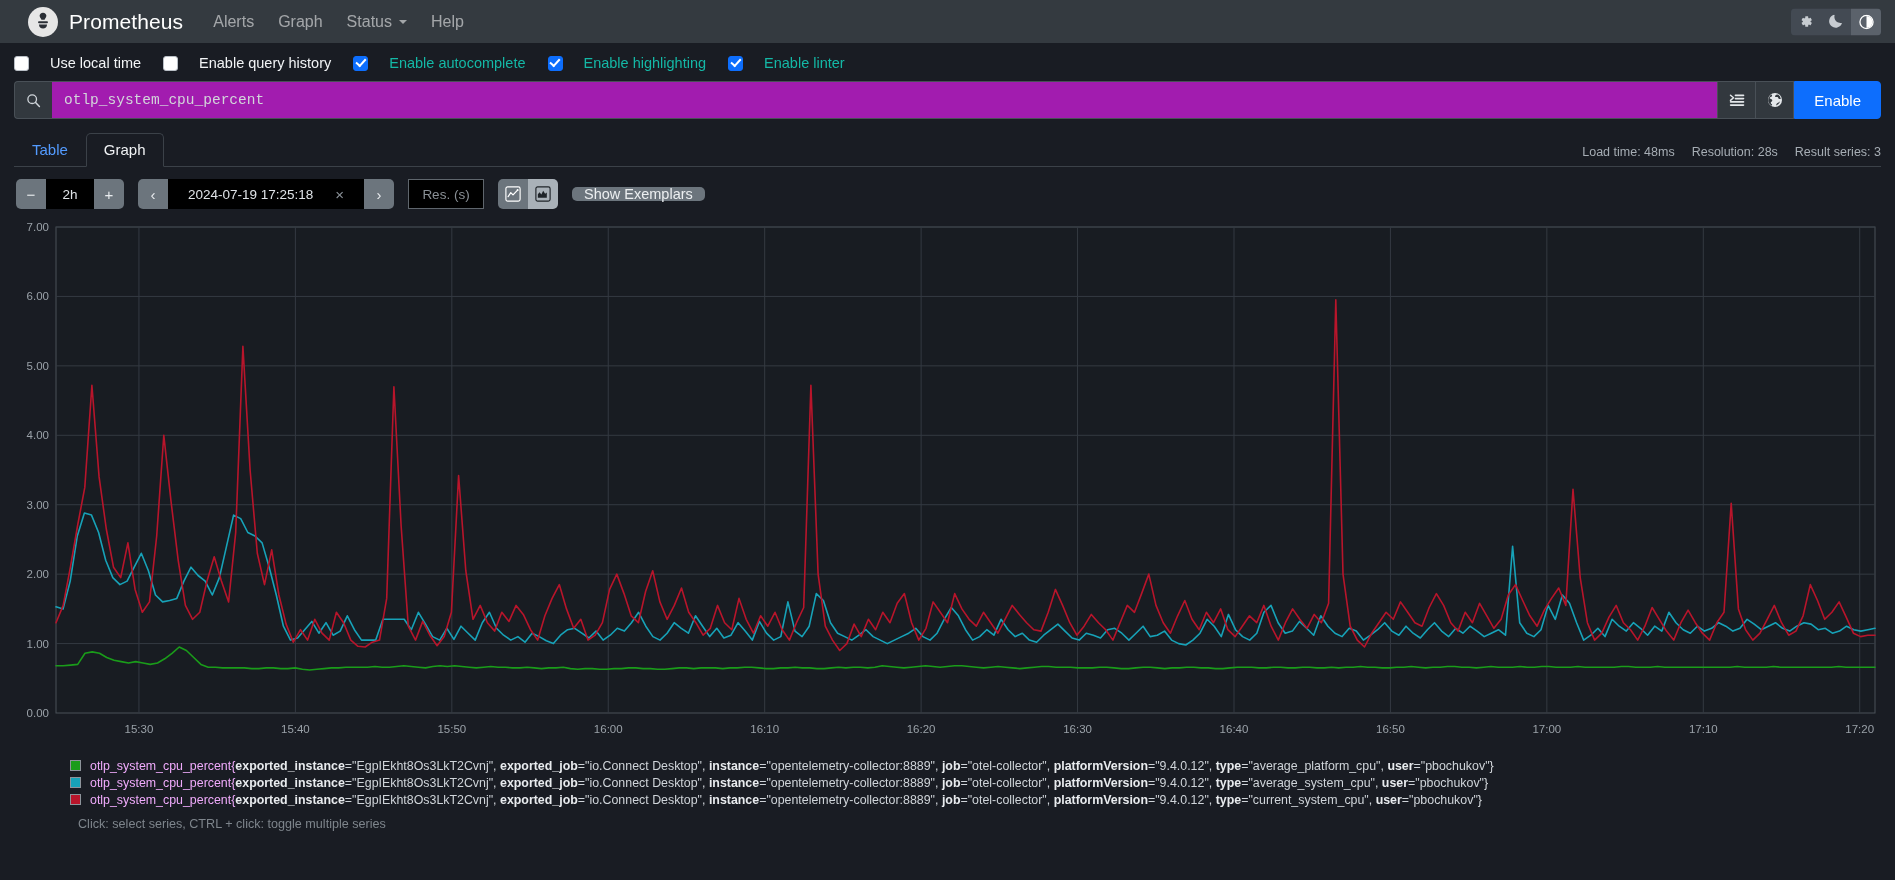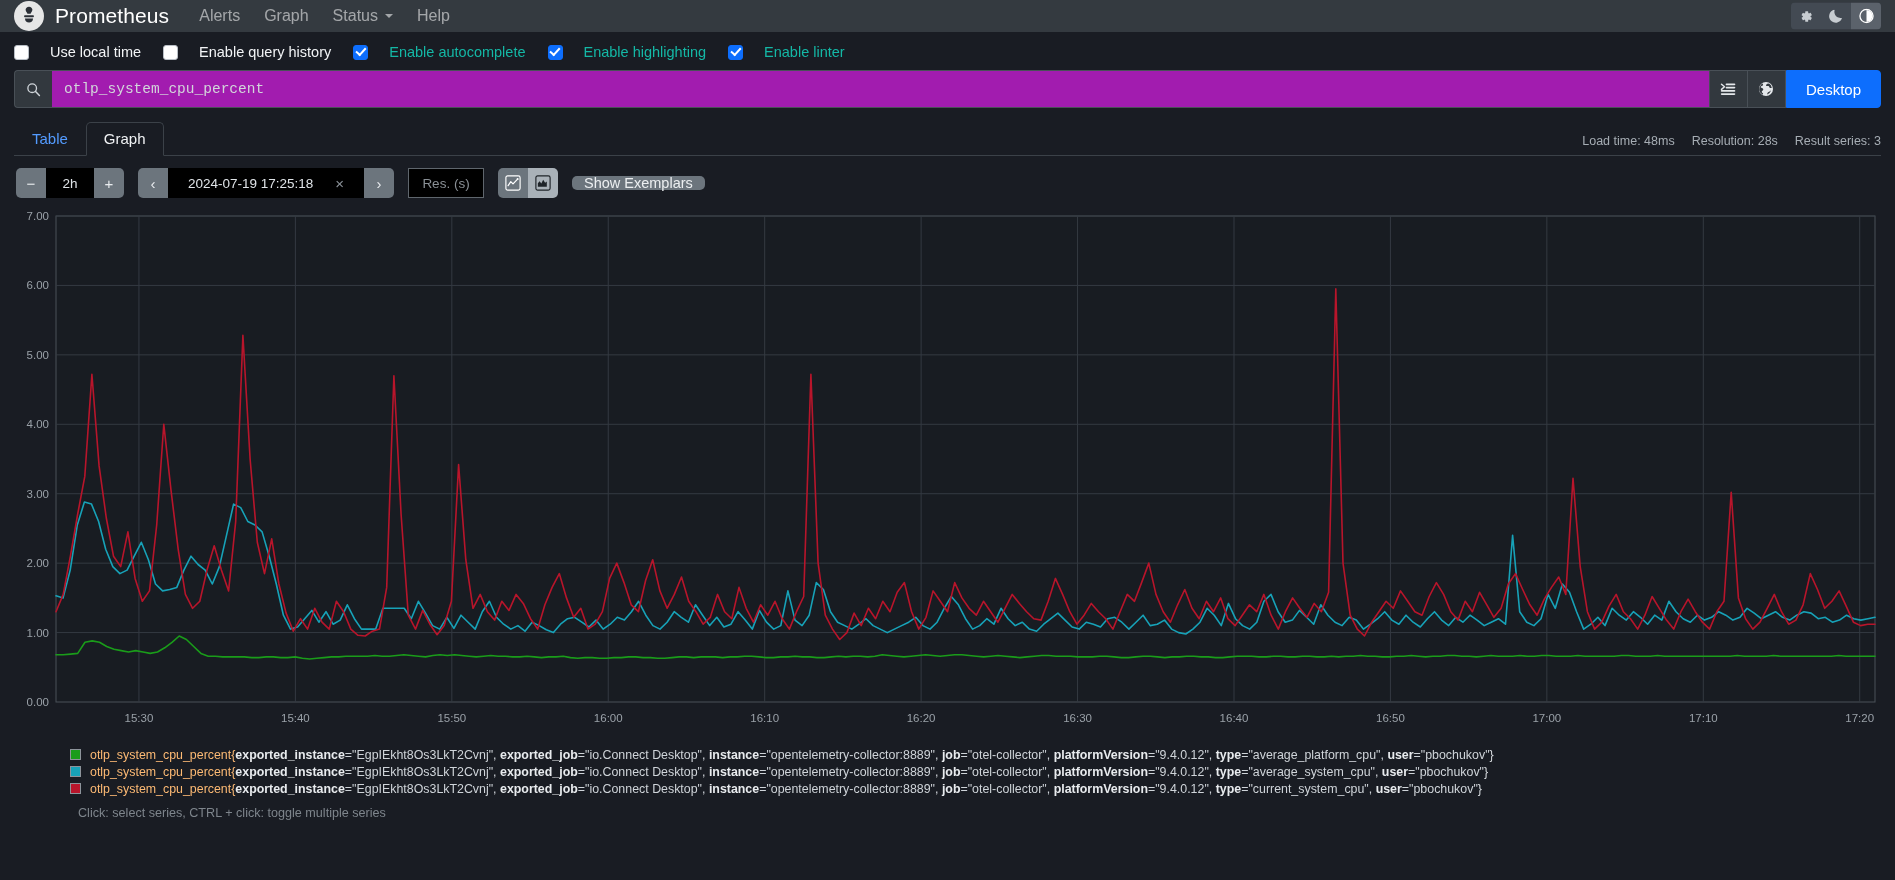--- a/index.html
+++ b/index.html
@@ -7,25 +7,25 @@
     margin: 0; padding: 0;
     width: 1895px; height: 880px;
     background: #191c23;
     font-family: "Liberation Sans", sans-serif;
     color: #dee2e6;
     overflow: hidden;
   }
 
   
   .navbar {
-    height: 32px;
+    height: 43px;
     background: #343a40;
     display: flex;
     align-items: center;
-    padding: 0 14px;
+    padding: 0 28px;
     position: relative;
   }
   .brand { display: flex; align-items: center; gap: 11px; margin-right: 30px; }
   .logo {
     width: 30px; height: 30px; border-radius: 50%;
     background: #e6e6e6;
     position: relative;
     display: flex; align-items: center; justify-content: center;
   }
   .logo svg { display:block; }
@@ -158,21 +158,21 @@
 
   
   .legend { margin: 6px 0 0 70px; }
   .lrow {
     display: flex; align-items: center; gap: 9px;
     font-size: 12.4px; color: #ccd1d6; padding: 1.5px 0;
     cursor: pointer; white-space: nowrap;
     font-family: "Liberation Sans", sans-serif;
   }
   .swatch { width: 11px; height: 11px; border: 1px solid #8d949b; flex: 0 0 auto; }
-  .lname { color: #fdba74; }
+  .lname { color: #f0abfc; }
   .lbrace { color: #d7dbdf; }
   .lkey { font-weight: bold; color: #e8ebee; }
   .lval { color: #cfd4d9; }
   .hint { margin: 9px 0 0 78px; font-size: 12.6px; color: #7e858c; }
 </style>
 </head>
 <body>
 
 <div class="navbar">
   <div class="brand">
@@ -262,21 +262,21 @@
       <line x1="1.6" y1="9.9" x2="14.5" y2="9.9" stroke="currentColor" stroke-width="1.6" stroke-linecap="round"></line>
       <line x1="1.6" y1="13.1" x2="14.5" y2="13.1" stroke="currentColor" stroke-width="1.6" stroke-linecap="round"></line>
     </svg>
   </button>
   <button class="qbtn">
     <svg width="16" height="16" viewBox="0 0 16 16">
       <circle cx="8" cy="8" r="7" fill="currentColor"></circle>
       <path fill="#32383e" d="M4.3 2.6c.9.4 1 1.4.4 2-.5.5-1.6.3-1.9 1.1-.2.7.6 1.1 1.2 1.2.8.2 1.5.9 1.2 1.8-.2.8-1.2 1-1.4 1.8-.2.9.6 1.5 1.3 1.8l-.3 1.5A6 6 0 0 1 2.2 5c.5-1 1.3-1.8 2.1-2.4zM11 2.6a6 6 0 0 1 2.8 4.3c-.6.4-1.5.2-2.1-.2-.6-.5-.5-1.4-1.2-1.7-.7-.3-1.4.2-2 0-.7-.3-.6-1.2-.1-1.6.6-.5 1.6-.4 2.2-.8zM12.9 9.8a6 6 0 0 1-3.6 3.6c-.3-.8.2-1.6.8-2.1.6-.5 1.5-.5 1.9-1.2.2-.3.6-.4.9-.3z"></path>
     </svg>
   </button>
-  <button class="qexec">Desktop</button>
+  <button class="qexec">Enable</button>
 </div>
 
 <div class="tabrow">
   <div class="tab">Table</div>
   <div class="tab active">Graph</div>
   <div class="stats">
     <span>Load time: 48ms</span>
     <span>Resolution: 28s</span>
     <span>Result series: 3</span>
   </div>

